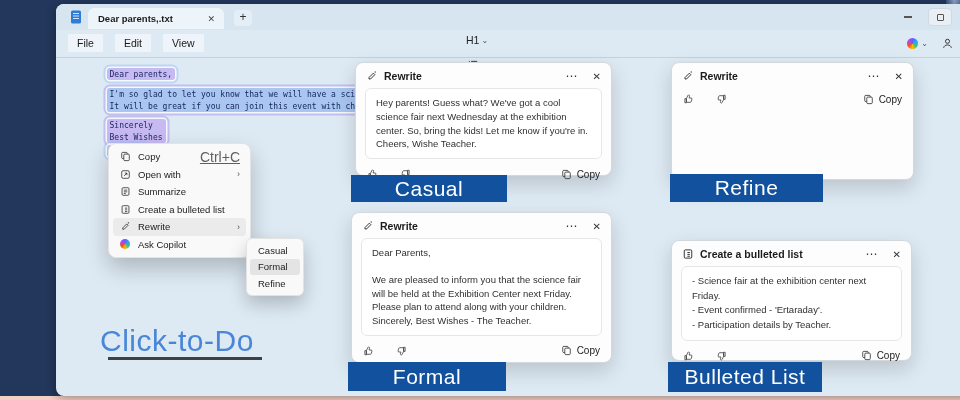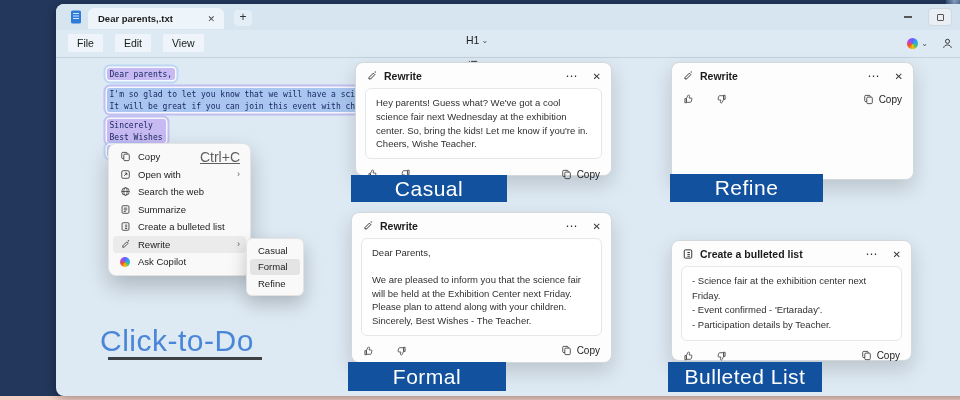--- a/index.html
+++ b/index.html
@@ -225,30 +225,20 @@
             <svg width="11" height="11" viewBox="0 0 16 16" fill="none" stroke="#333" stroke-width="1.2">
               <rect x="2.5" y="2.5" width="11" height="11" rx="2"></rect>
               <path d="M6 10l4-4M7 6h3v3"></path>
             </svg>
           </span>
         <span>Open with</span>
         <span class="ctx-chev">›</span>
       </div>
       <div class="ctx-row">
         <span class="ctx-ic">
-            <svg width="11" height="11" viewBox="0 0 16 16" fill="none" stroke="#333" stroke-width="1.1">
-              <circle cx="8" cy="8" r="5.5"></circle>
-              <ellipse cx="8" cy="8" rx="2.5" ry="5.5"></ellipse>
-              <path d="M2.5 8h11"></path>
-            </svg>
-          </span>
-        <span>Search the web</span>
-      </div>
-      <div class="ctx-row">
-        <span class="ctx-ic">
             <svg width="11" height="11" viewBox="0 0 16 16" fill="none" stroke="#333" stroke-width="1.2">
               <rect x="3" y="2.5" width="10" height="11" rx="1.5"></rect>
               <path d="M5.5 6h5M5.5 8.5h5M5.5 11h3"></path>
             </svg>
           </span>
         <span>Summarize</span>
       </div>
       <div class="ctx-row">
         <span class="ctx-ic">
             <svg width="11" height="11" viewBox="0 0 16 16" fill="none" stroke="#333" stroke-width="1.2">

